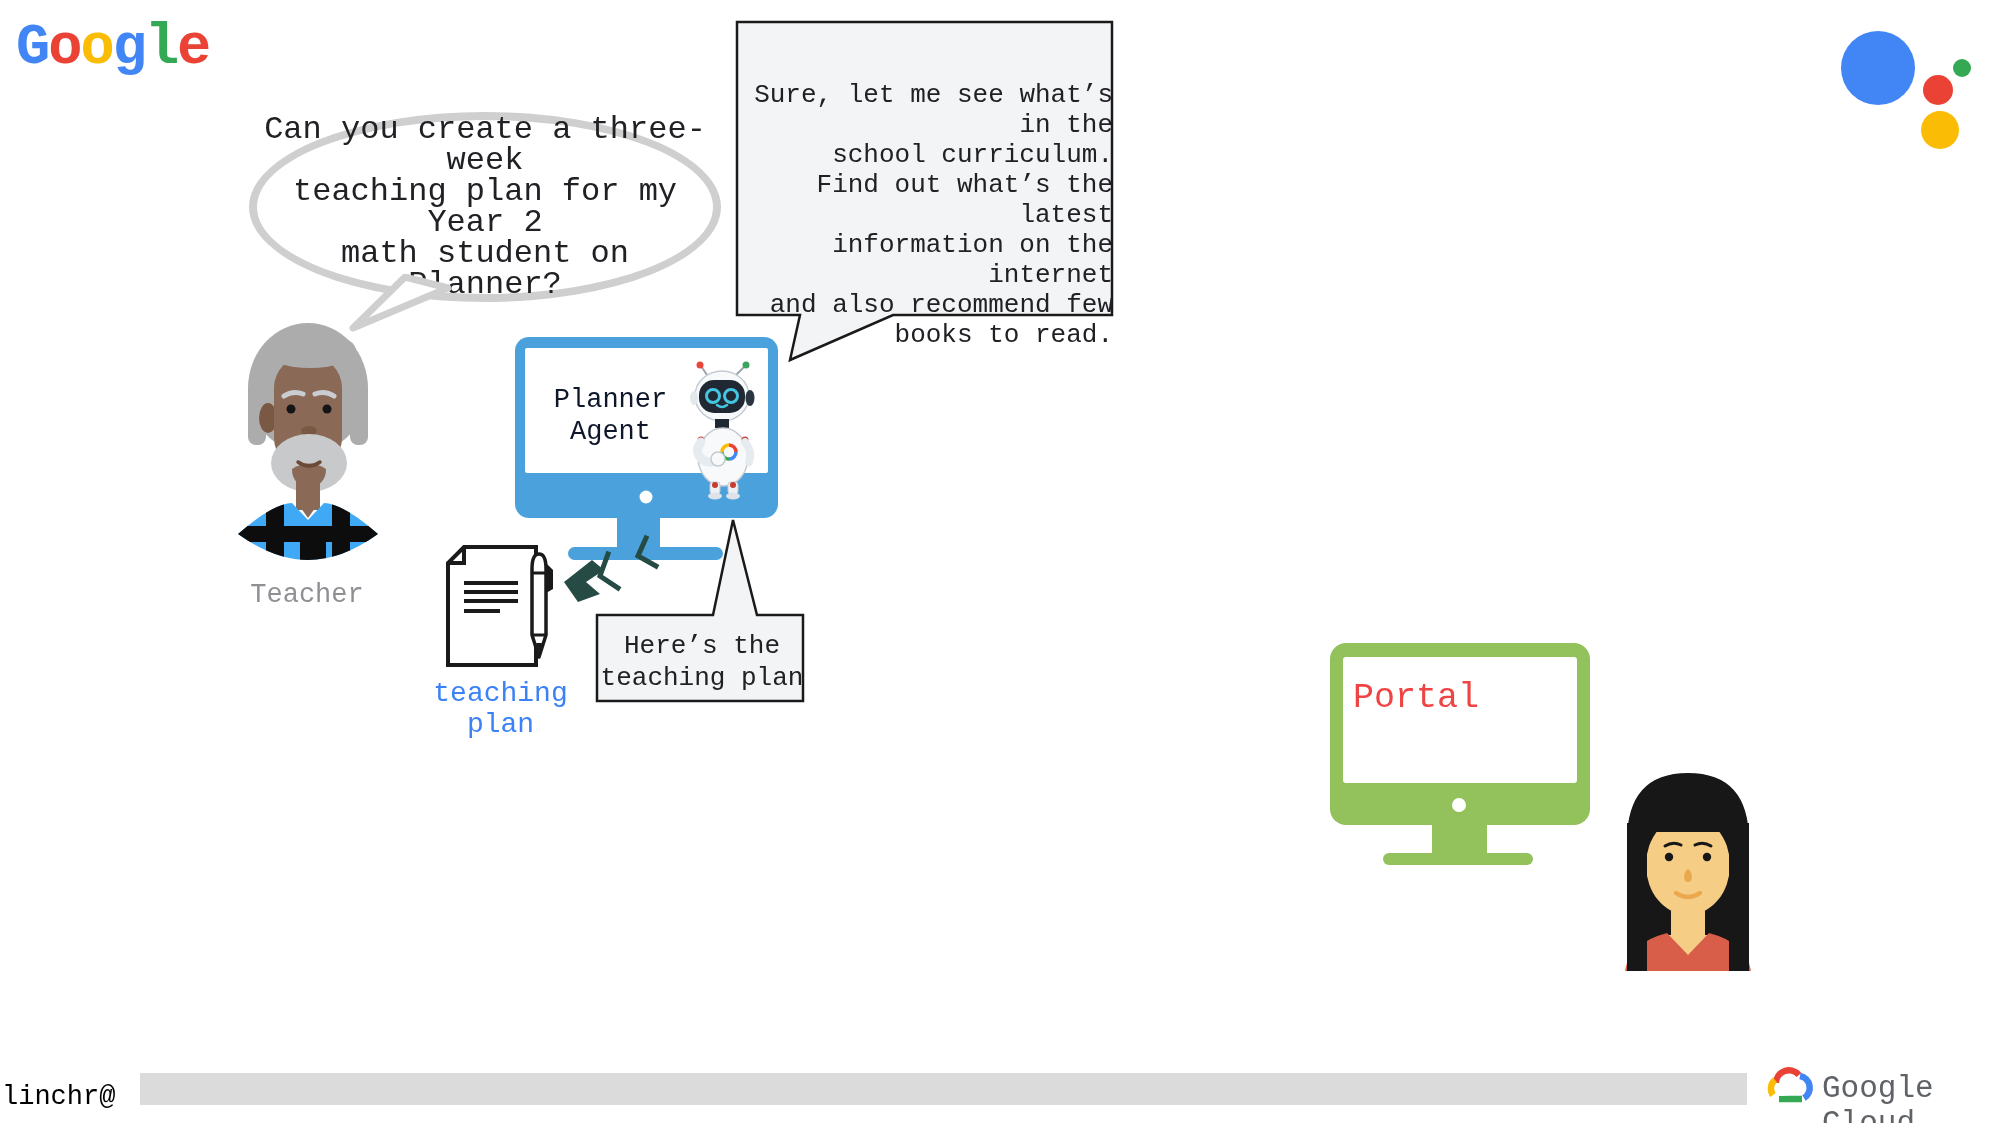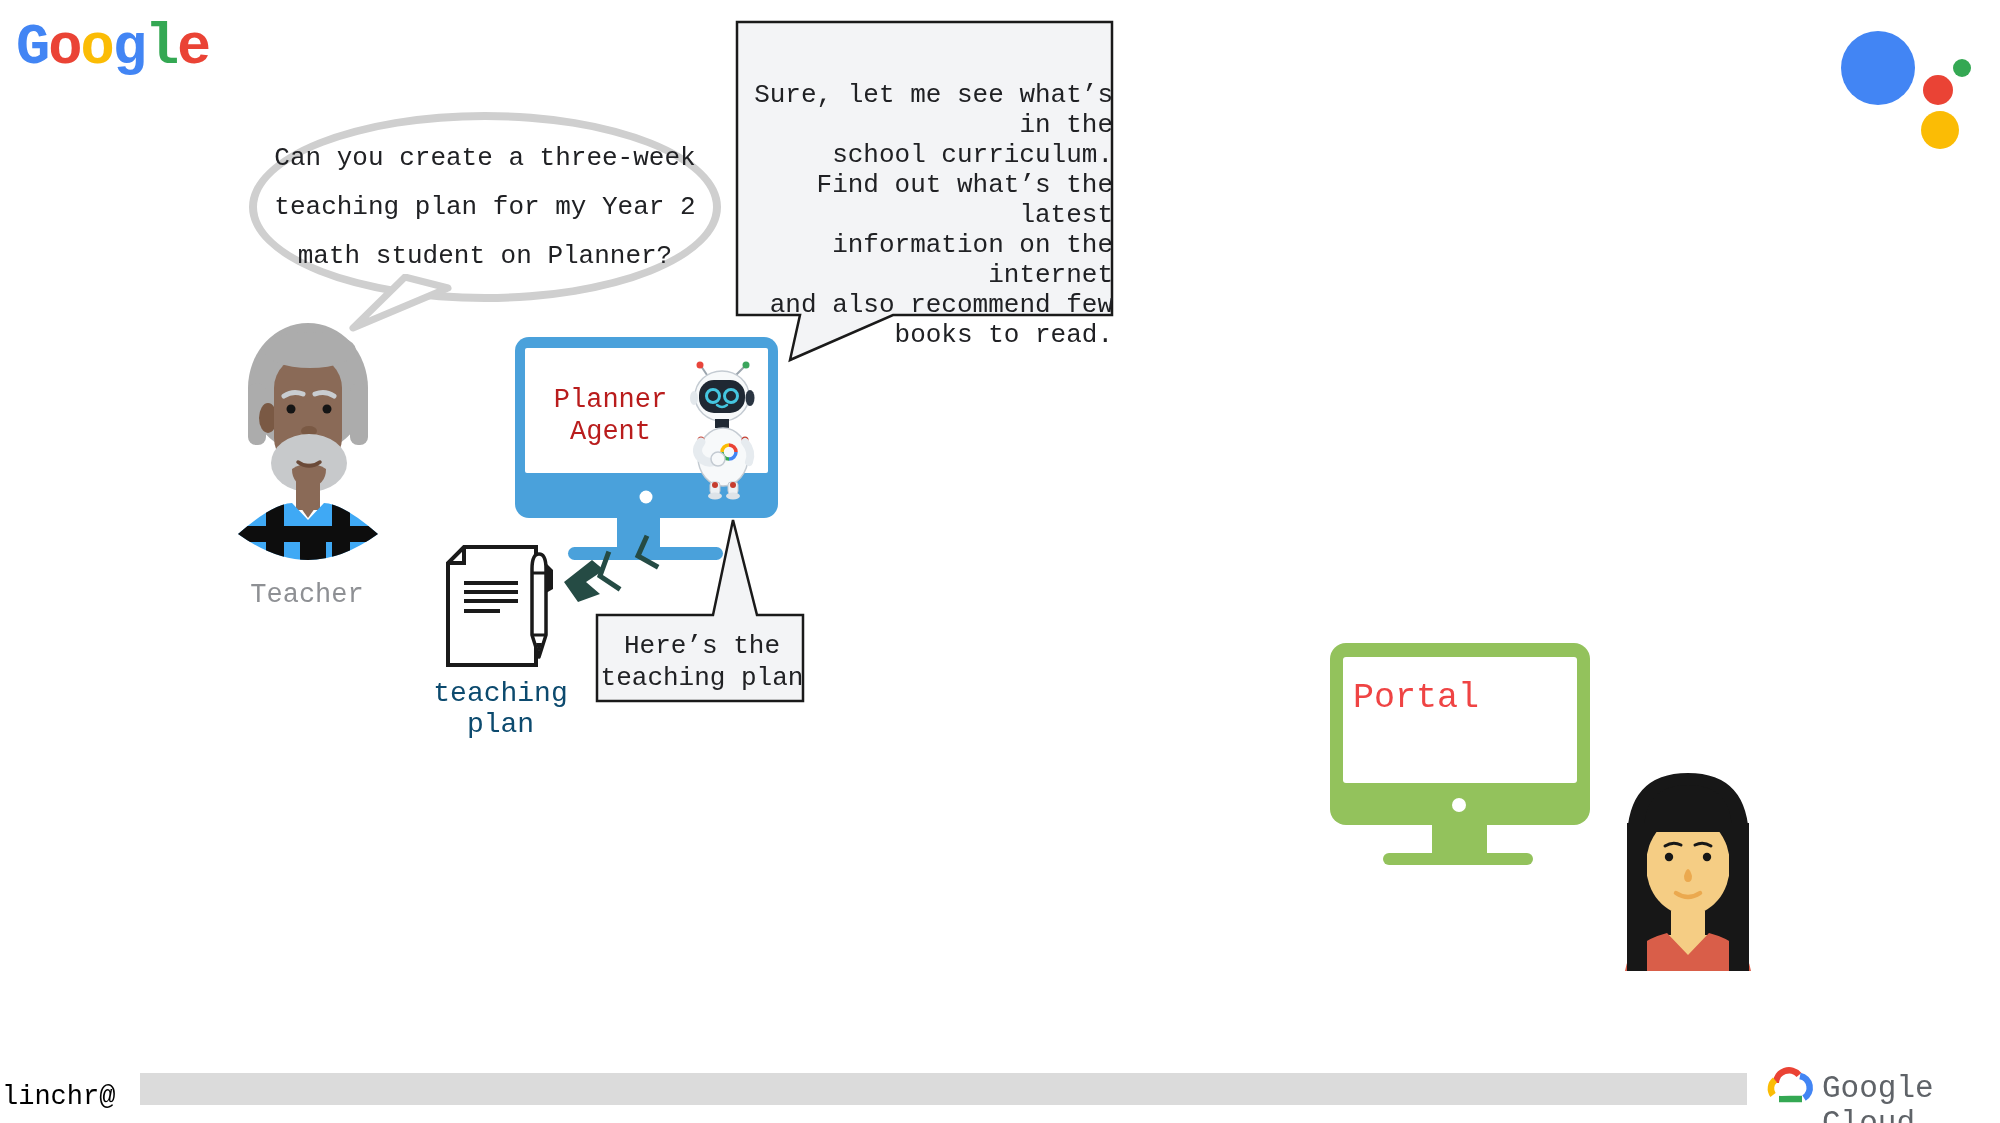--- a/index.html
+++ b/index.html
@@ -7,34 +7,34 @@
          font-family:Liberation Mono, monospace;color:#202124;}
   .abs{position:absolute;}
 
   
   .google-logo{left:16px;top:20px;font-size:57px;font-weight:bold;letter-spacing:-2px;line-height:1;}
   .gl-b{color:#4285F4;} .gl-r{color:#EA4335;} .gl-y{color:#FBBC05;} .gl-g{color:#34A853;}
 
   
   .teacher-bubble{left:249px;top:112px;width:472px;height:190px;box-sizing:border-box;
     border:8px solid #CFCFCF;border-radius:50%;background:#fff;display:flex;flex-direction:column;
-    align-items:center;justify-content:center;text-align:center;font-size:26px;line-height:31px;gap:18px;}
+    align-items:center;justify-content:center;text-align:center;font-size:32px;line-height:31px;}
   .teacher-bubble span{display:block;}
 
   
   .agent-bubble-text{left:737px;top:80px;width:376px;text-align:right;font-size:26px;line-height:30px;}
   .agent-bubble-text span{display:block;}
   .plan-bubble-text{left:597px;top:630px;width:210px;text-align:center;font-size:26px;line-height:32px;}
   .plan-bubble-text span{display:block;}
 
-  .planner-label{left:543px;top:384px;width:135px;text-align:center;font-size:27px;line-height:32px;color:#b91c1c;}
+  .planner-label{left:543px;top:384px;width:135px;text-align:center;font-size:27px;line-height:32px;color:#0f172a;}
   .planner-label span{display:block;}
   .portal-label{left:1353px;top:678px;font-size:35px;color:#ef4444;}
 
-  .teaching-label{left:428px;top:678px;width:145px;text-align:center;font-size:28px;line-height:31px;color:#0c4a6e;}
+  .teaching-label{left:428px;top:678px;width:145px;text-align:center;font-size:28px;line-height:31px;color:#3b82f6;}
   .teaching-label span{display:block;}
 
   .teacher-name{left:222px;top:580px;width:170px;text-align:center;font-size:27px;color:#8E9094;}
 
   .footer-user{left:2px;top:1082px;font-size:27px;color:#000;}
   .footer-bar{left:140px;top:1073px;width:1607px;height:32px;background:#DBDBDB;}
   .cloud-text{left:1822px;top:1071px;font-size:31px;color:#5F6368;}
 </style>
 </head>
 <body>

